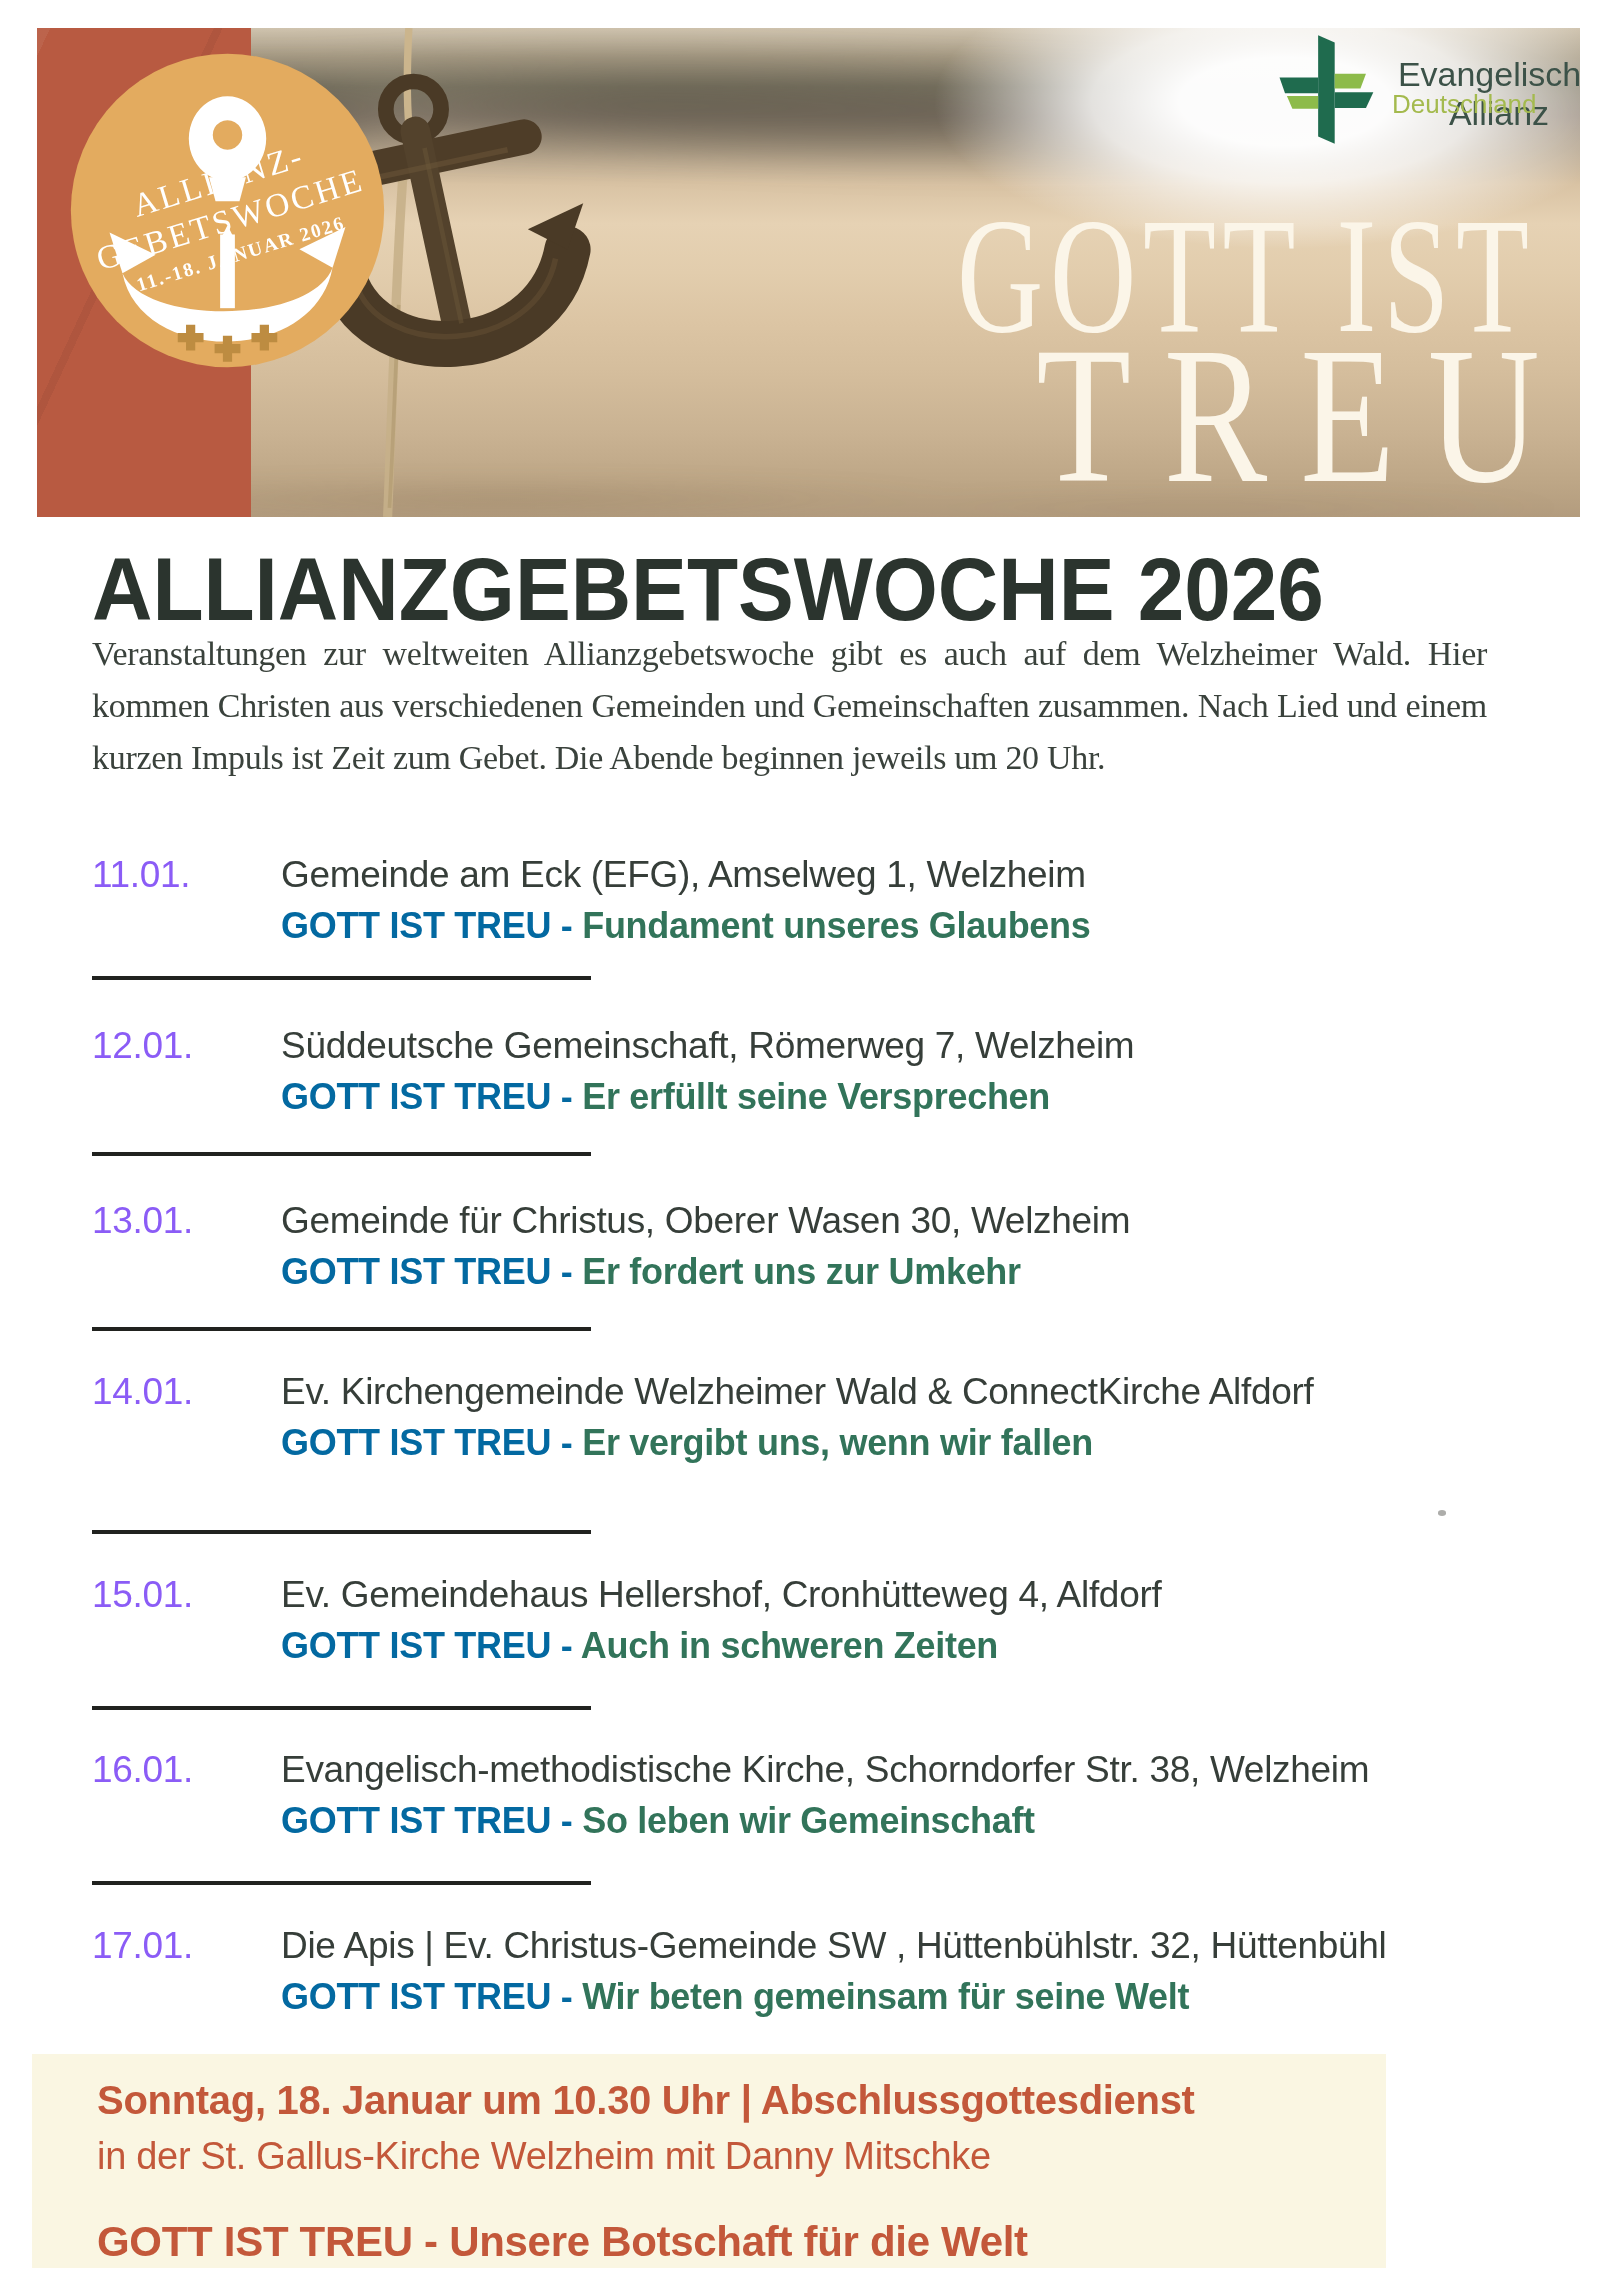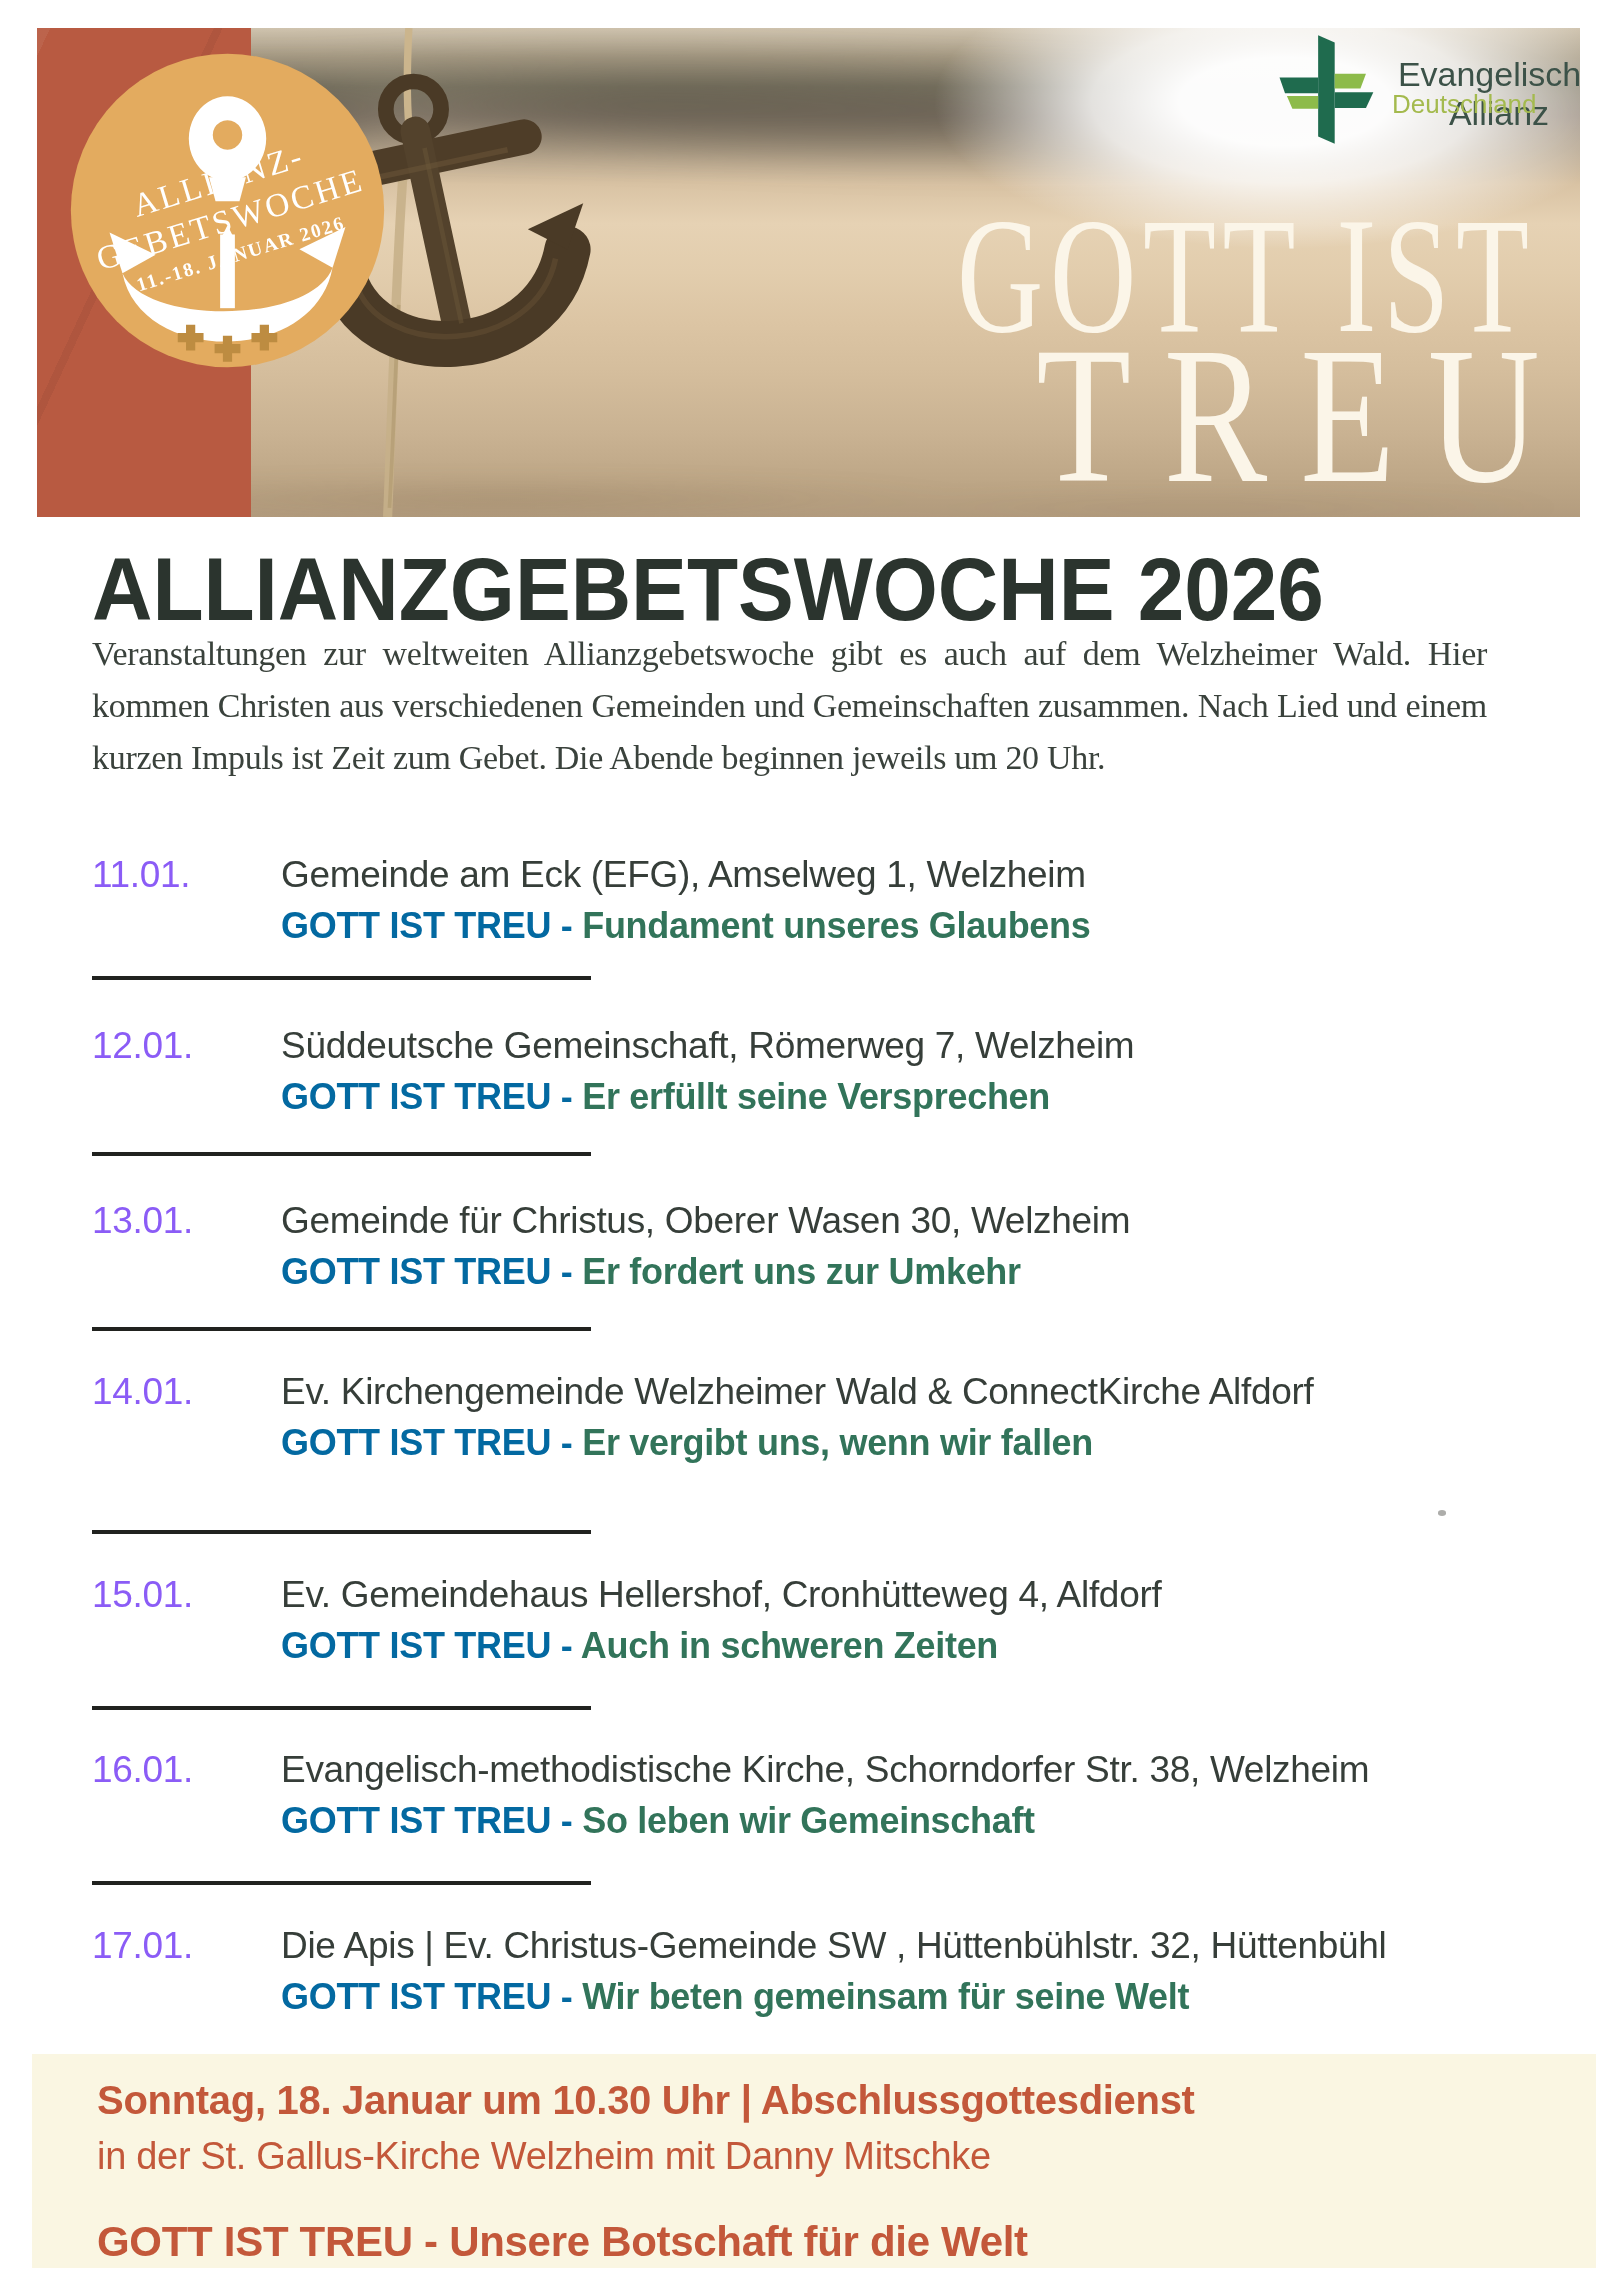--- a/index.html
+++ b/index.html
@@ -51,21 +51,21 @@
   .event .loc{margin-left:189px;font-size:37px;color:#363e39;line-height:51px;white-space:nowrap;}
   .event .theme{margin-left:189px;font-size:36px;font-weight:bold;line-height:51px;white-space:nowrap;}
   .theme .t-label{color:#0369a1;}
   .theme .t-text{color:#32745a;}
   .divider{position:absolute;left:92px;width:499px;height:3.7px;background:#21221f;}
 
   .dot{position:absolute;left:1438px;top:1510px;width:8.3px;height:5.5px;border-radius:50%;
        background:#8a8a86;opacity:.7;}
 
   
-  .closing{position:absolute;left:32px;top:2054px;width:1564px;height:214px;background:#faf6e2;
+  .closing{position:absolute;left:32px;top:2054px;width:1354px;height:214px;background:#faf6e2;
            box-sizing:border-box;padding:24px 0 0 65px;color:#c3583a;}
   .closing .c1{font-size:40px;font-weight:bold;line-height:45px;margin-bottom:12px;white-space:nowrap;}
   .closing .c2{font-size:38px;font-weight:normal;line-height:43px;margin-bottom:14px;white-space:nowrap;}
   .closing .c3{font-size:42px;font-weight:bold;line-height:48px;white-space:nowrap;margin-top:40px;}
 
   .badge-text{font-family:"Liberation Serif",serif;fill:#ffffff;}
 </style>
 </head>
 <body>
 

